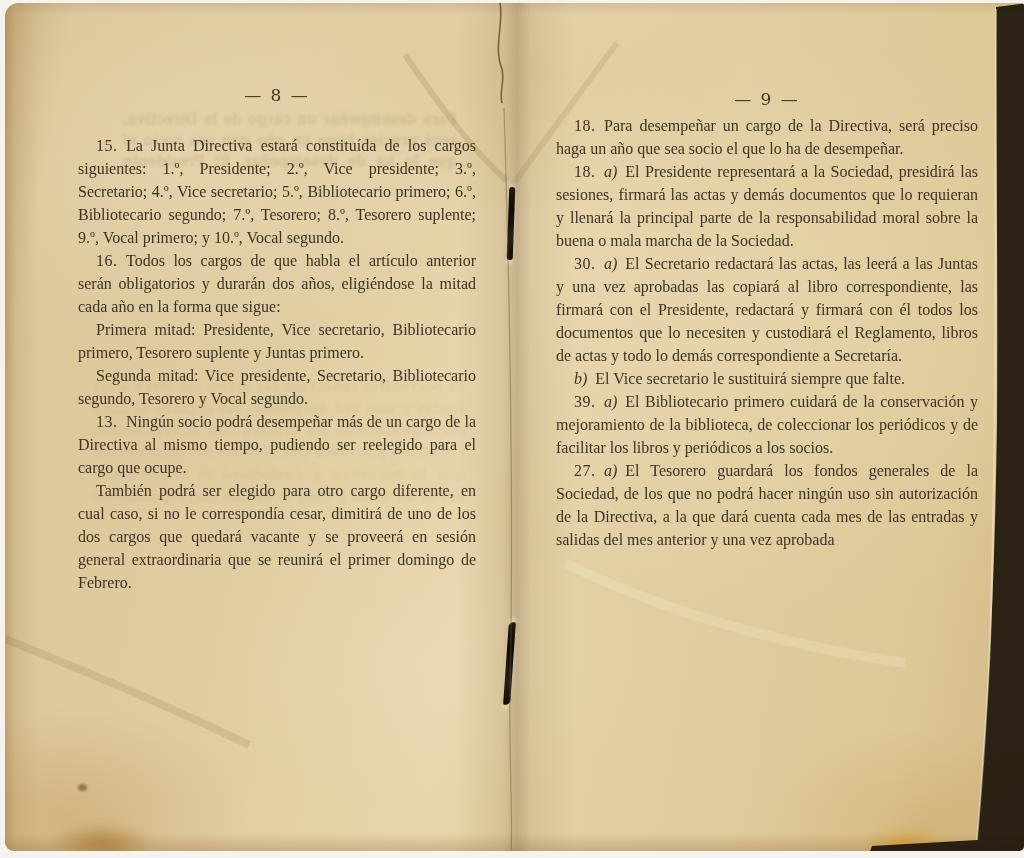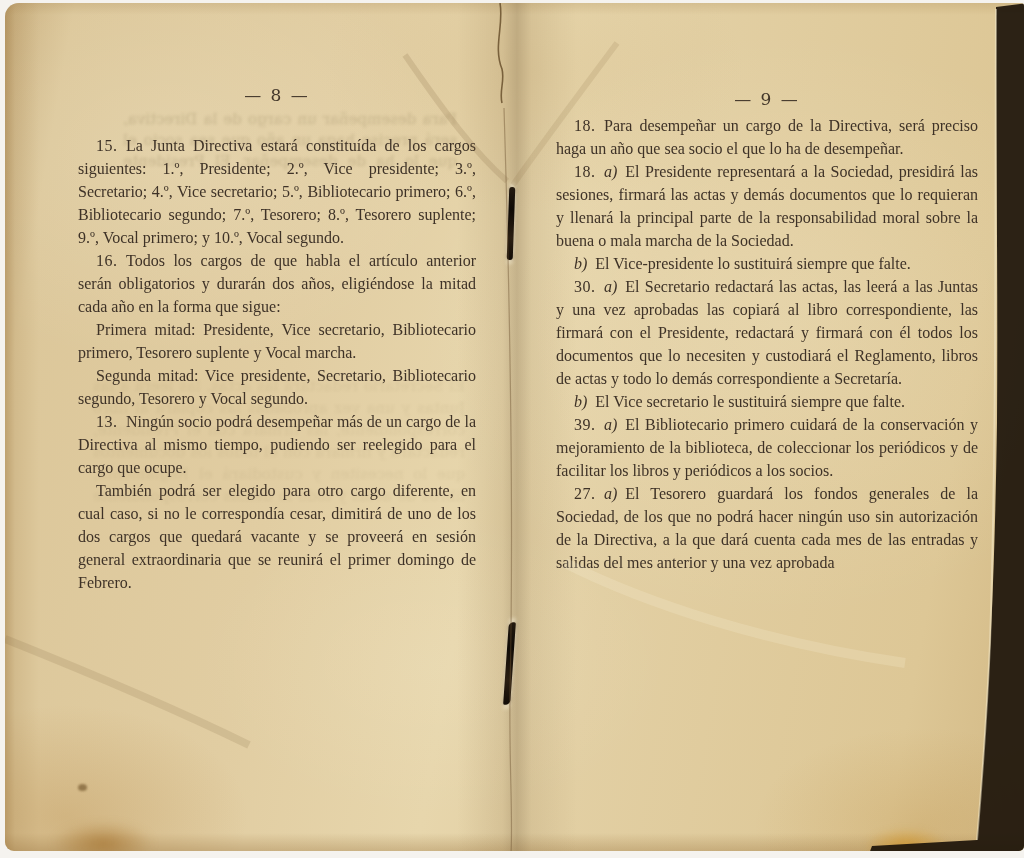--- a/index.html
+++ b/index.html
@@ -74,33 +74,32 @@
   <div class="gutter"></div>
 
   <div class="ghost ghost-top" id="ghost-top">Para desempeñar un cargo de la Directiva, será preciso haga un año que sea socio el que lo ha de desempeñar. El Presidente representará a la Sociedad, presidirá las sesiones, firmará las actas y demás documentos que lo requieran y llenará la principal parte de la responsabilidad moral sobre la buena o mala marcha de la Sociedad.</div>
   <div class="ghost ghost-mid" id="ghost-mid">El Secretario redactará las actas, las leerá a las Juntas y una vez aprobadas las copiará al libro correspondiente, las firmará con el Presidente, redactará y firmará con él todos los documentos que lo necesiten y custodiará el Reglamento, libros de actas y todo lo demás correspondiente a Secretaría.</div>
 
   <div class="page-col page-left" style="left:73px;top:82px;width:398px;">
     <div class="page-number">— 8 —</div>
     <div class="body-block" id="left-body">
         <p class="para"><span class="pnum">15. </span>La Junta Directiva estará constituída de los cargos siguientes: 1.º, Presidente; 2.º, Vice presidente; 3.º, Secretario; 4.º, Vice secretario; 5.º, Bibliotecario primero; 6.º, Bibliotecario segundo; 7.º, Tesorero; 8.º, Tesorero suplente; 9.º, Vocal primero; y 10.º, Vocal segundo.</p>
         <p class="para"><span class="pnum">16. </span>Todos los cargos de que habla el artículo anterior serán obligatorios y durarán dos años, eligiéndose la mitad cada año en la forma que sigue:</p>
-        <p class="para">Primera mitad: Presidente, Vice secretario, Bibliotecario primero, Tesorero suplente y Vocal marcha.</p>
+        <p class="para">Primera mitad: Presidente, Vice secretario, Bibliotecario primero, Tesorero suplente y Juntas primero.</p>
         <p class="para">Segunda mitad: Vice presidente, Secretario, Bibliotecario segundo, Tesorero y Vocal segundo.</p>
         <p class="para"><span class="pnum">13. </span>Ningún socio podrá desempeñar más de un cargo de la Directiva al mismo tiempo, pudiendo ser reelegido para el cargo que ocupe.</p>
         <p class="para">También podrá ser elegido para otro cargo diferente, en cual caso, si no le correspondía cesar, dimitirá de uno de los dos cargos que quedará vacante y se proveerá en sesión general extraordinaria que se reunirá el primer domingo de Febrero.</p>
       </div>
   </div>
 
   <div class="page-col page-right" style="left:551px;top:86px;width:422px;">
     <div class="page-number">— 9 —</div>
     <div class="body-block" id="right-body">
         <p class="para"><span class="pnum">18. </span>Para desempeñar un cargo de la Directiva, será preciso haga un año que sea socio el que lo ha de desempeñar.</p>
         <p class="para"><span class="pnum">18. </span><span class="pmarker">a) </span>El Presidente representará a la Sociedad, presidirá las sesiones, firmará las actas y demás documentos que lo requieran y llenará la principal parte de la responsabilidad moral sobre la buena o mala marcha de la Sociedad.</p>
-        <p class="para"><span class="pmarker">b) </span>El Vice-presidente lo sustituirá siempre que falte.</p>
         <p class="para"><span class="pnum">30. </span><span class="pmarker">a) </span>El Secretario redactará las actas, las leerá a las Juntas y una vez aprobadas las copiará al libro correspondiente, las firmará con el Presidente, redactará y firmará con él todos los documentos que lo necesiten y custodiará el Reglamento, libros de actas y todo lo demás correspondiente a Secretaría.</p>
         <p class="para"><span class="pmarker">b) </span>El Vice secretario le sustituirá siempre que falte.</p>
         <p class="para"><span class="pnum">39. </span><span class="pmarker">a) </span>El Bibliotecario primero cuidará de la conservación y mejoramiento de la biblioteca, de coleccionar los periódicos y de facilitar los libros y periódicos a los socios.</p>
         <p class="para"><span class="pnum">27. </span><span class="pmarker">a) </span>El Tesorero guardará los fondos generales de la Sociedad, de los que no podrá hacer ningún uso sin autorización de la Directiva, a la que dará cuenta cada mes de las entradas y salidas del mes anterior y una vez aprobada</p>
       </div>
   </div>
 
   <div class="staple staple-top"></div>
   <div class="staple staple-bottom"></div>
 

